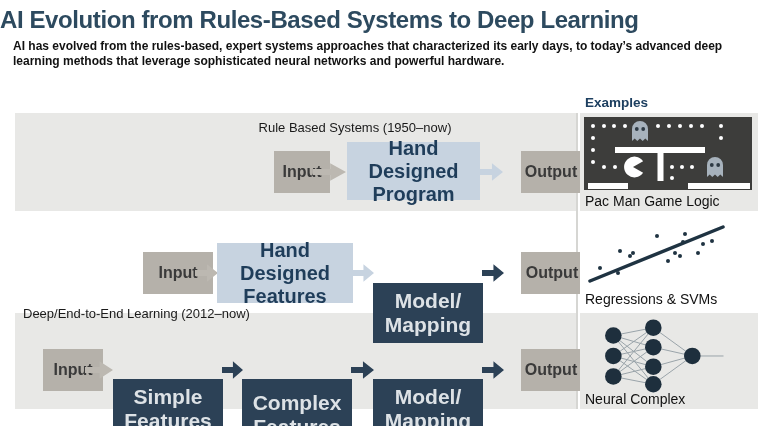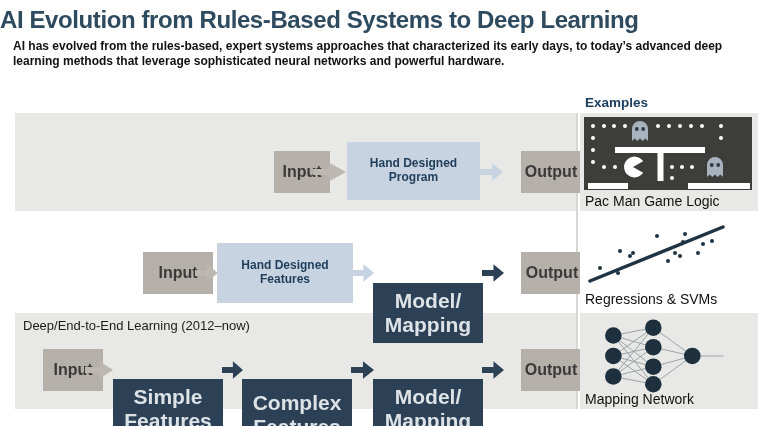--- a/index.html
+++ b/index.html
@@ -21,25 +21,25 @@
         letter-spacing:-0.4px;color:var(--title-text);}
   .page-subtitle{position:absolute;left:13px;top:39px;width:712px;font-size:12px;
         font-weight:bold;line-height:1.26;color:var(--body-text);}
   .band{position:absolute;background:var(--band);}
   .band1{left:15px;top:113px;width:562px;height:98px;}
   .band3{left:15px;top:313px;width:562px;height:96px;}
   .divider{position:absolute;left:576px;top:113px;width:2px;height:296px;background:var(--divider);}
   .row-title{position:absolute;font-size:13px;color:#1a1a1a;}
   .rt1{left:245px;top:120px;width:220px;text-align:center;}
   .rt2{left:128px;top:226px;}
-  .rt3{left:23px;top:318px;}
+  .rt3{left:23px;top:306px;}
   .box{position:absolute;display:flex;align-items:center;justify-content:center;
         font-weight:bold;text-align:center;white-space:pre-line;line-height:1.15;}
   .box.gray{background:var(--gray-box);color:var(--gray-box-text);font-size:16px;margin-left:18px;}
-  .box.lightblue{background:var(--lightblue);color:var(--lightblue-text);font-size:12px;}
+  .box.lightblue{background:var(--lightblue);color:var(--lightblue-text);font-size:20px;}
   .box.navy{background:var(--navy);color:var(--navy-text);font-size:21px;margin-top:40px;}
   .arrow{position:absolute;height:22px;
         clip-path:polygon(0 36%,52% 36%,52% 10%,100% 50%,52% 90%,52% 64%,0 64%);}
   .arrow.gray{background:var(--arrow-gray);}
   .arrow.blue{background:var(--lightblue);}
   .arrow.navy{background:var(--navy);}
   .examples-header{position:absolute;left:585px;top:95px;font-size:13.5px;font-weight:bold;
         color:var(--examples-header);}
   .example{position:absolute;left:580px;width:178px;}
   .ex1{top:113px;height:98px;background:var(--band);padding-left:29px;}
@@ -53,20 +53,21 @@
 
 <div class="page">
 
   <div class="page-title">AI Evolution from Rules-Based Systems to Deep Learning</div>
   <div class="page-subtitle">AI has evolved from the rules-based, expert systems approaches that characterized its early days, to today’s advanced deep learning methods that leverage sophisticated neural networks and powerful hardware.</div>
 
   <div class="band band1"></div>
   <div class="band band3"></div>
   <div class="divider"></div>
 
+  <div class="row-title rt1">Rule Based Systems (1950–now)</div>
   <div class="box gray" style="left:256px;top:151px;width:56px;height:42px;">Input</div>
   <div class="arrow gray" style="left:313px;top:161px;width:33px;"></div>
   <div class="box lightblue" style="left:347px;top:142px;width:133px;height:58px;">Hand Designed
 Program</div>
   <div class="arrow blue" style="left:480px;top:161px;width:23px;"></div>
   <div class="box gray" style="left:503px;top:151px;width:60px;height:42px;">Output</div>
 
   <div class="box gray" style="left:125px;top:252px;width:70px;height:42px;">Input</div>
   <div class="arrow gray" style="left:195px;top:262px;width:23px;"></div>
   <div class="box lightblue" style="left:217px;top:243px;width:136px;height:60px;">Hand Designed
@@ -187,16 +188,16 @@
         <circle cx="27" cy="20" r="8.5"></circle>
           <circle cx="27" cy="41" r="8.5"></circle>
           <circle cx="27" cy="62" r="8.5"></circle>
         <circle cx="68" cy="12" r="8.5"></circle>
           <circle cx="68" cy="32" r="8.5"></circle>
           <circle cx="68" cy="52" r="8.5"></circle>
           <circle cx="68" cy="70" r="8.5"></circle>
         <circle cx="108" cy="41" r="8.5"></circle>
       </g>
     </svg>
-    <div class="caption">Mapping Network</div>
+    <div class="caption">Neural Complex</div>
   </div>
 
 </div>
 
 </body></html>

